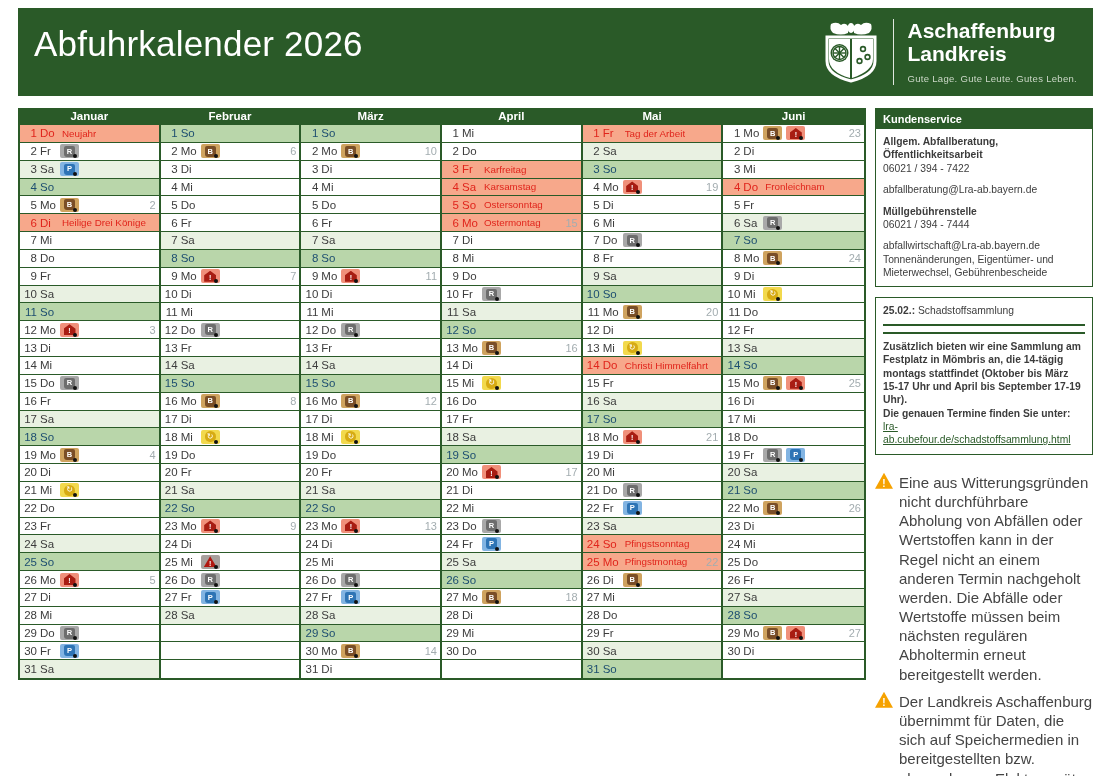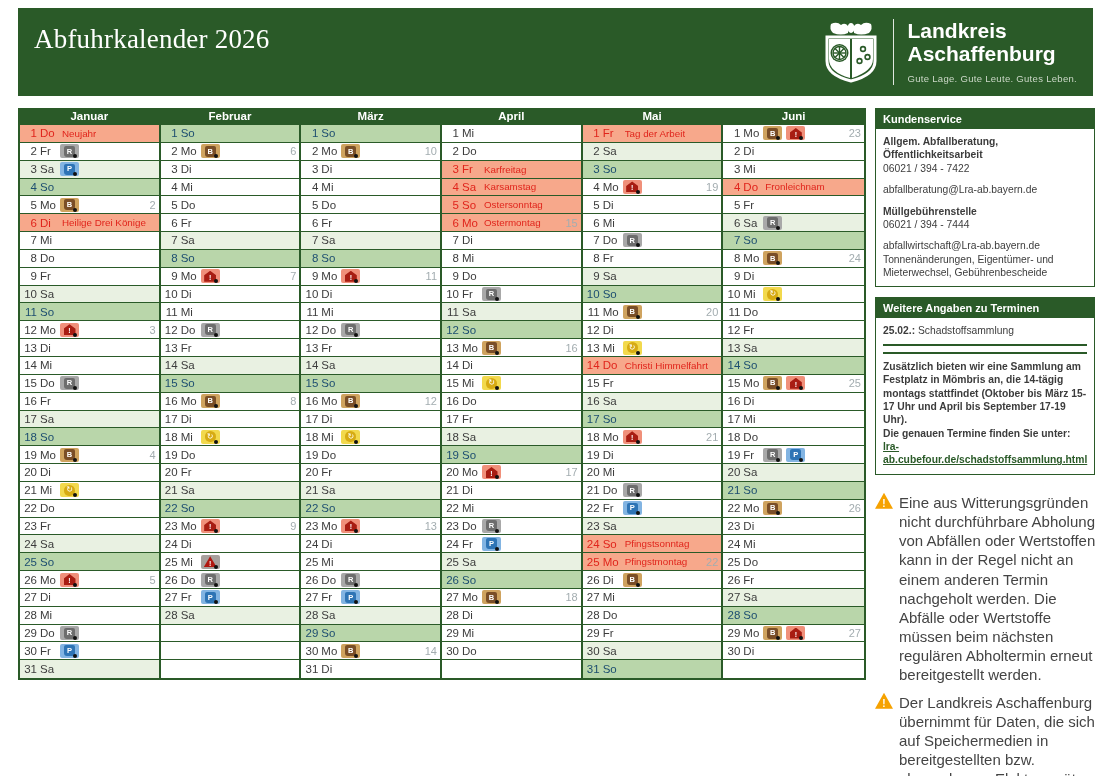--- a/index.html
+++ b/index.html
@@ -8,21 +8,21 @@
     --sun-bg:#b9d6aa; --sun-tx:#1d4e70;
     --sat-bg:#e9f1e2; --day-tx:#3c3c3c; --week-tx:#a3adb0;
   }
   *{box-sizing:border-box;margin:0;padding:0;}
   html,body{width:1111px;height:776px;background:#fff;font-family:"Liberation Sans",sans-serif;overflow:hidden;}
 
   
   .hdr{margin:8px 18px 12px 18px;height:88px;background:var(--green);color:#fff;
        display:flex;justify-content:space-between;align-items:stretch;}
   .hdr-titles{padding:16px 0 0 16px;}
-  .hdr-titles h1{font-size:27px;font-weight:normal;letter-spacing:.2px;font-family:Liberation Serif, serif;}
+  .hdr-titles h1{font-size:35px;font-weight:normal;letter-spacing:.2px;}
   .hdr-sub{font-size:13px;margin-top:9px;}
   .logo{display:flex;align-items:center;gap:14px;padding-right:16px;}
   .crest{width:56px;height:62px;}
   .logo-sep{width:1px;height:66px;background:rgba(255,255,255,.85);}
   .org{display:flex;flex-direction:column;}
   .org-name{font-size:21px;font-weight:bold;line-height:1.08;}
   .org-tag{font-size:9.5px;color:#ccd8c8;margin-top:7px;letter-spacing:.3px;}
 
   
   .main{display:flex;margin:0 18px;gap:9px;align-items:flex-start;}
@@ -62,21 +62,21 @@
          color:#fff;font-size:7px;font-weight:bold;display:inline-flex;align-items:flex-end;justify-content:center;padding-bottom:1px;}
 
   
   .sidebar{flex:1;display:flex;flex-direction:column;font-size:10.3px;color:#3c3c3c;}
   .box{border:1px solid var(--green);margin-bottom:10px;background:#fff;}
   .box-head{background:var(--green);color:#fff;font-weight:bold;font-size:11px;padding:4px 7px;}
   .box-body{padding:6px 7px 7px 7px;line-height:1.3;}
   .box-body .b{font-weight:bold;}
   .box-body .gap{height:8px;}
   .rule{border-top:2px solid var(--green);margin:6px 0;}
-  .link{color:var(--green);font-weight:bold;text-decoration:underline;}
+  .link{color:var(--green);font-weight:normal;text-decoration:underline;}
   .warn-item{display:flex;gap:6px;margin-top:8px;}
   .warn-tri{flex:0 0 18px;width:18px;height:16px;background:#f6a200;
             clip-path:polygon(50% 0,100% 100%,0 100%);position:relative;
             display:flex;align-items:flex-end;justify-content:center;color:#fff;font-weight:bold;font-size:10px;}
   .warn-text{font-size:15px;line-height:1.28;color:#444;}
 </style>
 </head>
 <body>
 
 <header class="hdr">
@@ -108,22 +108,22 @@
       <g stroke="#2a5a28" stroke-width="1.4">
         <circle cx="16.5" cy="32" r="6.5" fill="none"></circle>
         <line x1="16.5" y1="25.5" x2="16.5" y2="38.5"></line>
         <line x1="10" y1="32" x2="23" y2="32"></line>
         <line x1="12" y1="27.5" x2="21" y2="36.5"></line>
         <line x1="21" y1="27.5" x2="12" y2="36.5"></line>
       </g>
     </svg>
     <div class="logo-sep"></div>
     <div class="org">
+      <div class="org-name">Aschaffenburg</div>
       <div class="org-name">Landkreis</div>
-      <div class="org-name">Aschaffenburg</div>
       <div class="org-tag">Gute Lage. Gute Leute. Gutes Leben.</div>
     </div>
   </div>
 </header>
 
 <div class="main">
   <div id="calendar">
       <div class="month-col">
         <div class="month-head">Januar</div>
         <div class="day-row holiday">
@@ -1141,21 +1141,20 @@
         <div class="gap"></div>
         <div class="b">Müllgebührenstelle</div>
         <div>06021 / 394 - 7444</div>
         <div class="gap"></div>
         <div>abfallwirtschaft@Lra-ab.bayern.de</div>
         <div>Tonnenänderungen, Eigentümer- und Mieterwechsel, Gebührenbescheide</div>
       </div>
     </section>
 
     <section class="box">
-      <div class="box-head">Weitere Angaben zu Terminen</div>
       <div class="box-body">
         <div><span class="b">25.02.:</span><span> Schadstoffsammlung</span></div>
         <div class="rule"></div>
         <div class="rule"></div>
         <div class="b">Zusätzlich bieten wir eine Sammlung am Festplatz in Mömbris an, die 14-tägig montags stattfindet (Oktober bis März 15-17 Uhr und April bis September 17-19 Uhr).</div>
         <div class="b">Die genauen Termine finden Sie unter:</div>
         <div class="link">lra-ab.cubefour.de/schadstoffsammlung.html</div>
       </div>
     </section>
 

